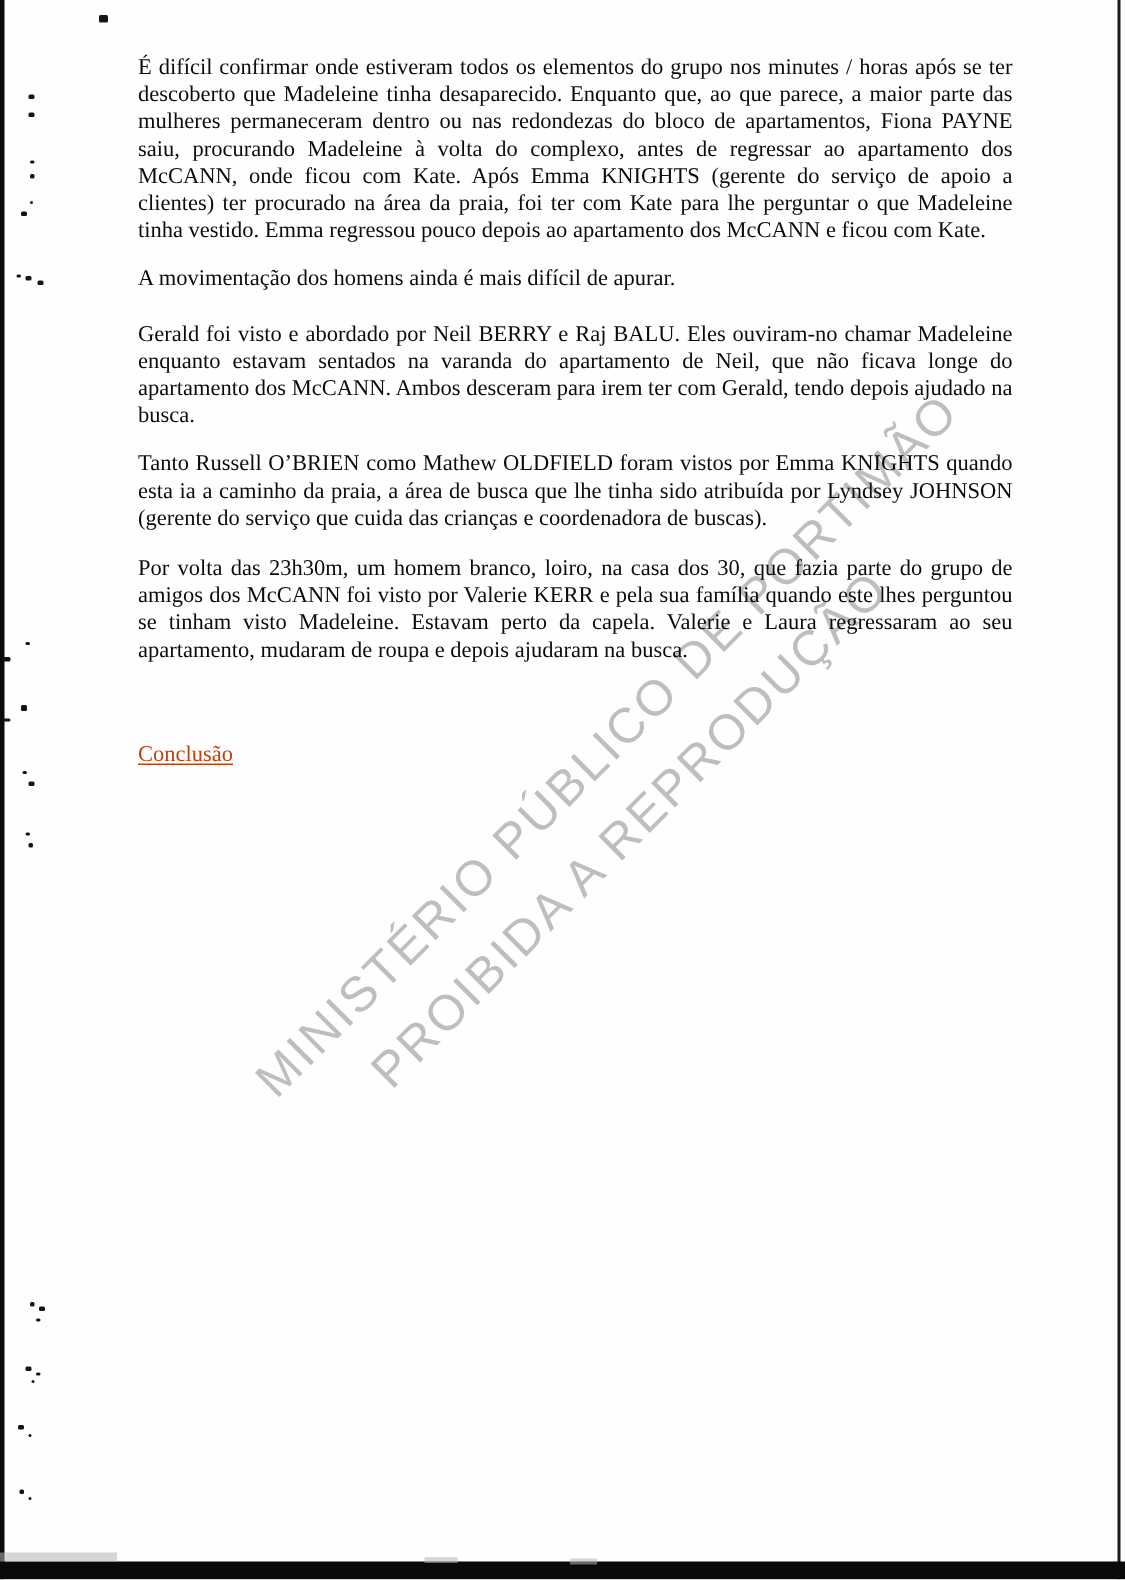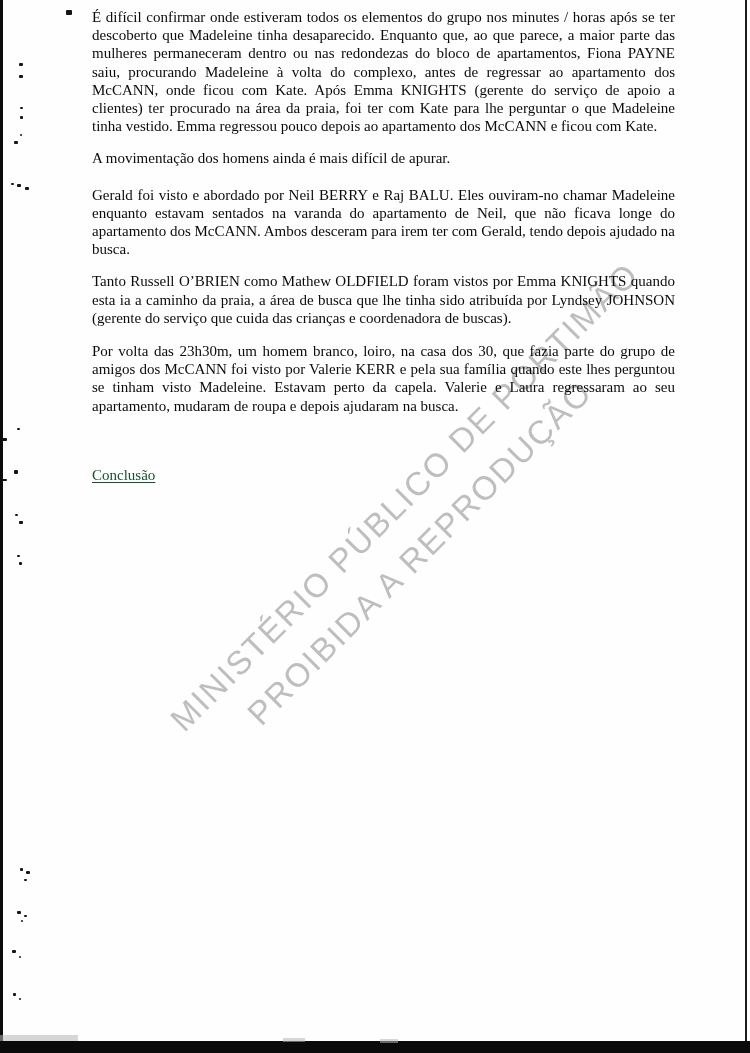--- a/index.html
+++ b/index.html
@@ -39,28 +39,28 @@
     z-index:2;
     font-size:15px;line-height:18.2px;
     color:#0b0b0b;
     text-align:justify;
   }
   .heading{margin:0;font-size:15px;font-weight:normal;}
   .heading span{text-decoration:underline;text-underline-offset:2px;}
   .h-summary{margin-top:166px;}
   .h-conclusion{margin-top:51px;}
   .para{margin:0;}
-  .p-whereabouts{margin-top:8px;}
+  .p-whereabouts{margin-top:36px;}
   .p-men{margin-top:14px;}
   .p-gerald{margin-top:18px;}
   .p-obrien{margin-top:14px;}
   .p-kerr{margin-top:15px;}
   .p-conclusion{margin-top:21px;}
   .block{display:block;}
-  .faded{color:#14532d;}
+  .faded{color:#c2410c;}
   .signature{margin-top:53px;}
   .sig-line{margin:0;text-align:left;}
 </style>
 </head>
 <body>
 
 <div class="page">
 
   <div class="wm-line wm1">MINISTÉRIO PÚBLICO DE PORTIMÃO</div>
   <div class="wm-line wm2">PROIBIDA A REPRODUÇÃO</div>

